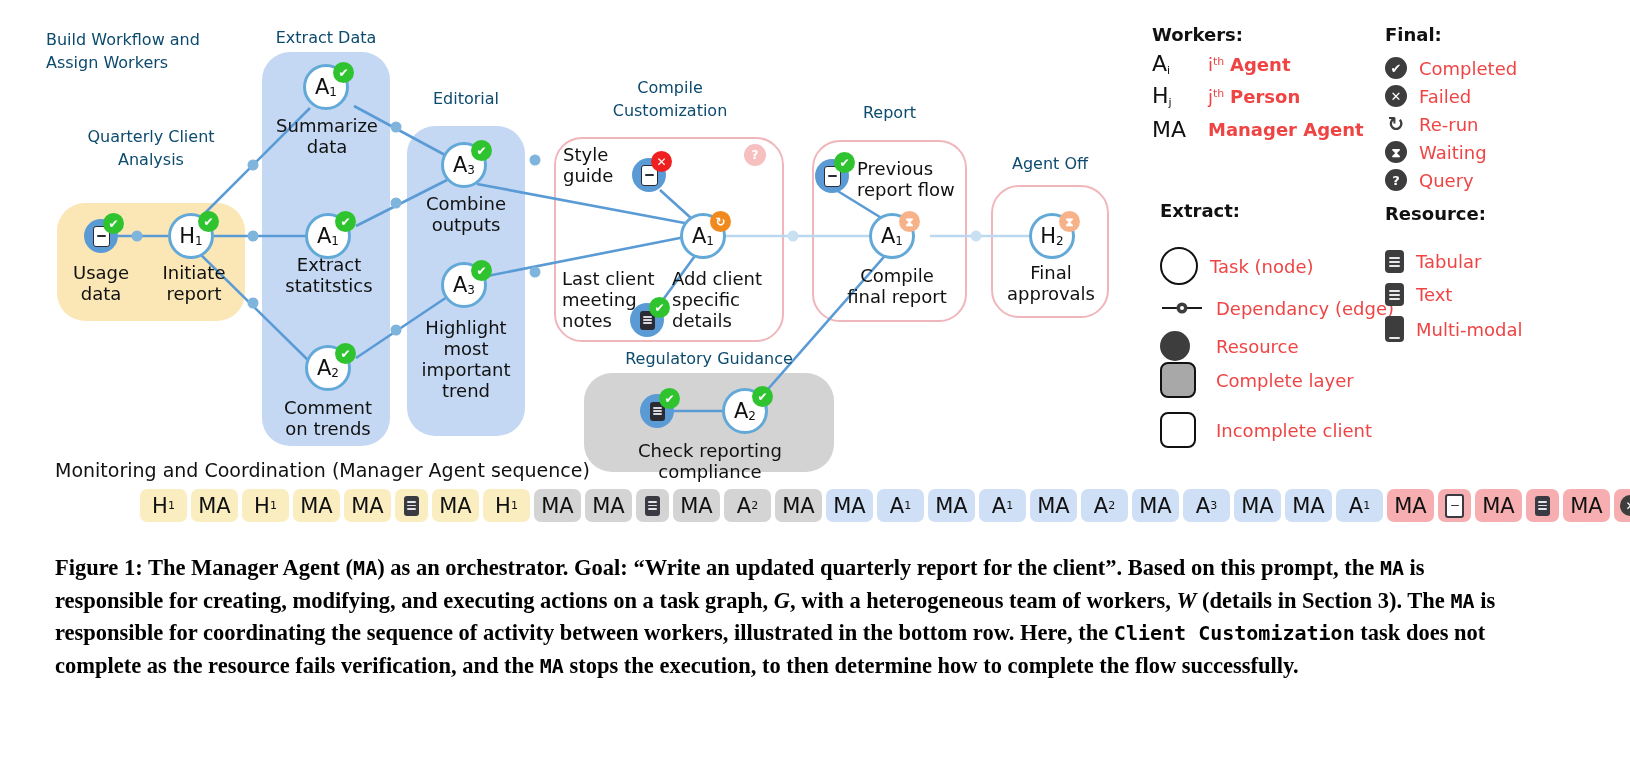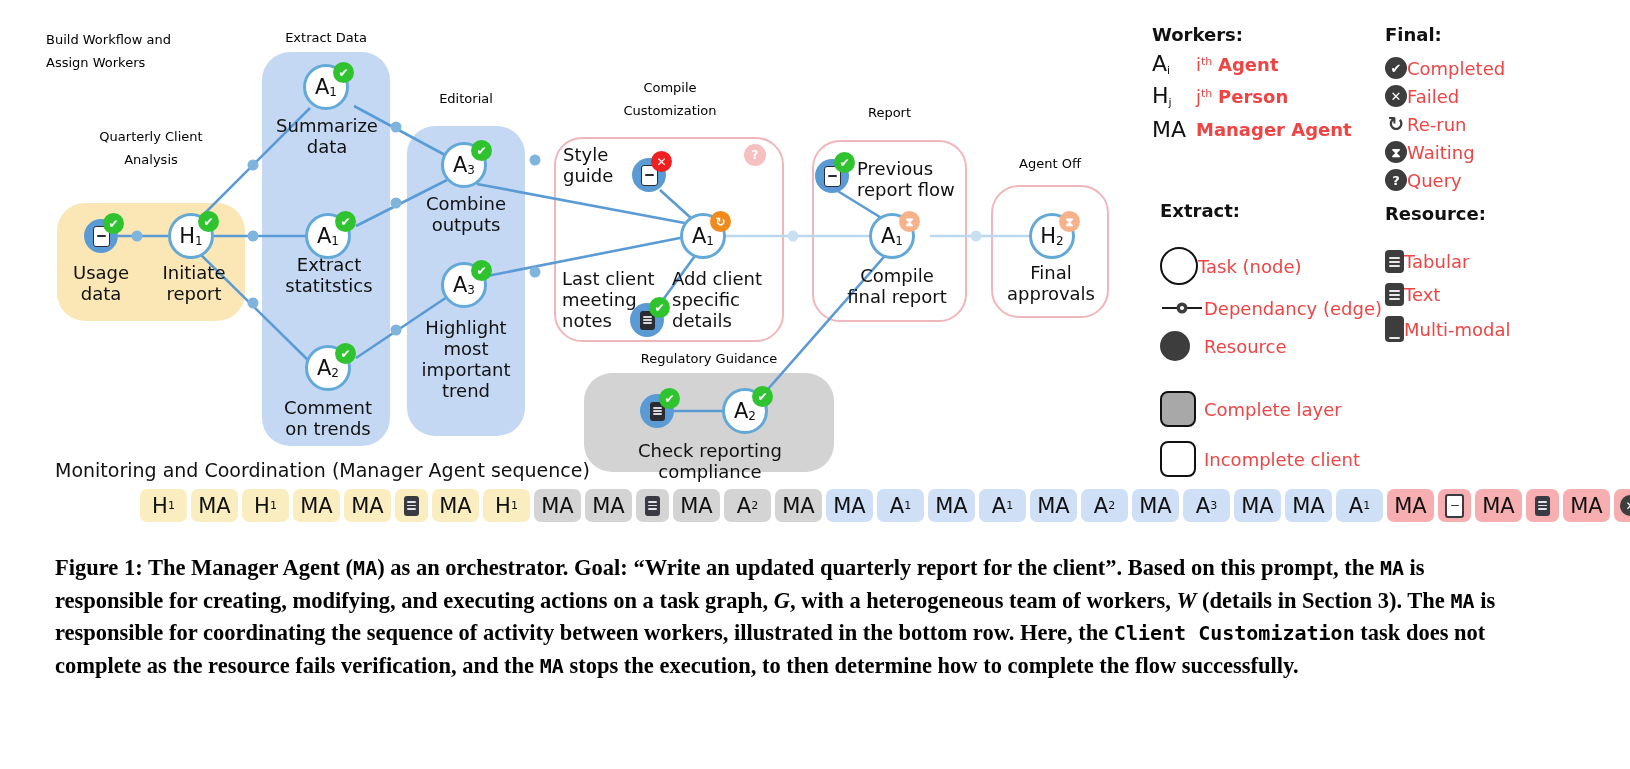--- a/index.html
+++ b/index.html
@@ -18,21 +18,21 @@
   
   .layer{position:absolute;border-radius:28px;box-sizing:border-box;}
   .layer.blue{background:#c4d8f3;}
   .layer.yellow{background:#fae7b5;}
   .layer.grey{background:#d3d3d3;}
   .layer.pinkout{background:#ffffff;border:2px solid #f0b6bb;}
 
   
   .ltitle{
     position:absolute;text-align:center;
-    font-size:13px;line-height:23px;color:#000000;
+    font-size:16px;line-height:23px;color:#0c4a6e;
     font-family:"DejaVu Sans", sans-serif;
     white-space:pre-line;
   }
 
   
   .node{
     position:absolute;width:46px;height:46px;border-radius:50%;
     background:#fff;border:3px solid #63a9d8;
     display:flex;align-items:center;justify-content:center;
     font-size:21px;color:#111;box-sizing:border-box;
@@ -66,21 +66,21 @@
 
   
   .ncap{
     position:absolute;text-align:center;font-size:18px;line-height:21px;color:#111;
     white-space:pre-line;
   }
 
   
   .legend{position:absolute;font-size:18px;color:#111;}
   .lhead{font-weight:bold;font-size:18px;color:#111;}
-  .lrow{display:flex;align-items:center;gap:0;margin-top:6px;}
+  .lrow{display:flex;align-items:center;gap:12px;margin-top:6px;}
   .lsym{width:44px;text-align:left;font-size:22px;color:#111;}
   .ltext{font-size:18px;color:#ef4444;}
   .ltext b{font-weight:bold;}
   .sup{font-size:11px;vertical-align:6px;}
   .sub{font-size:11px;vertical-align:-3px;}
 
   .sdot{
     width:22px;height:22px;border-radius:50%;background:#3d3d3d;
     display:flex;align-items:center;justify-content:center;color:#fff;
     font-size:13px;font-weight:bold;flex:none;line-height:1;
@@ -379,21 +379,21 @@
         <div class="ltext">Dependancy (edge)</div>
       </div>
 
       <div class="lrow" style="margin-top:12px;">
         <div style="width:44px;display:flex;align-items:center;">
           <div class="bigdot"></div>
         </div>
         <div class="ltext">Resource</div>
       </div>
 
-      <div class="lrow" style="margin-top:30px;">
+      <div class="lrow" style="margin-top:1px;">
         <div style="width:44px;display:flex;align-items:center;">
           <div class="boxsym filled"></div>
         </div>
         <div class="ltext">Complete layer</div>
       </div>
 
       <div class="lrow" style="margin-top:14px;">
         <div style="width:44px;display:flex;align-items:center;">
           <div class="boxsym"></div>
         </div>

